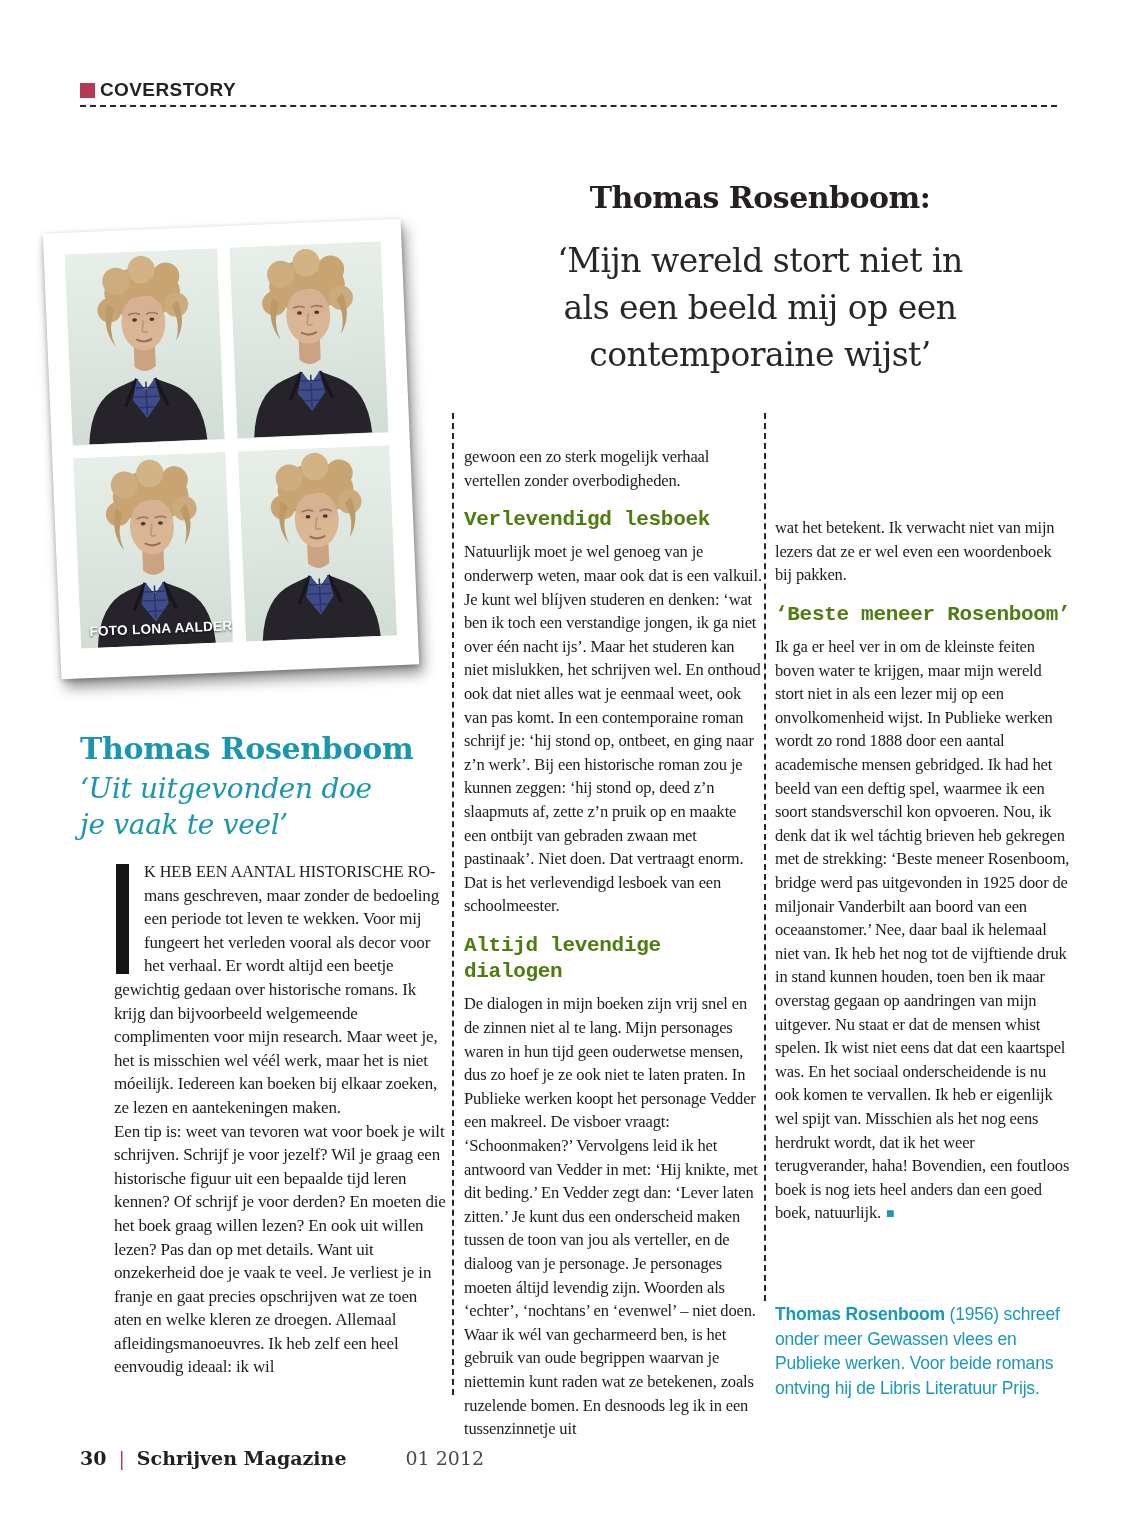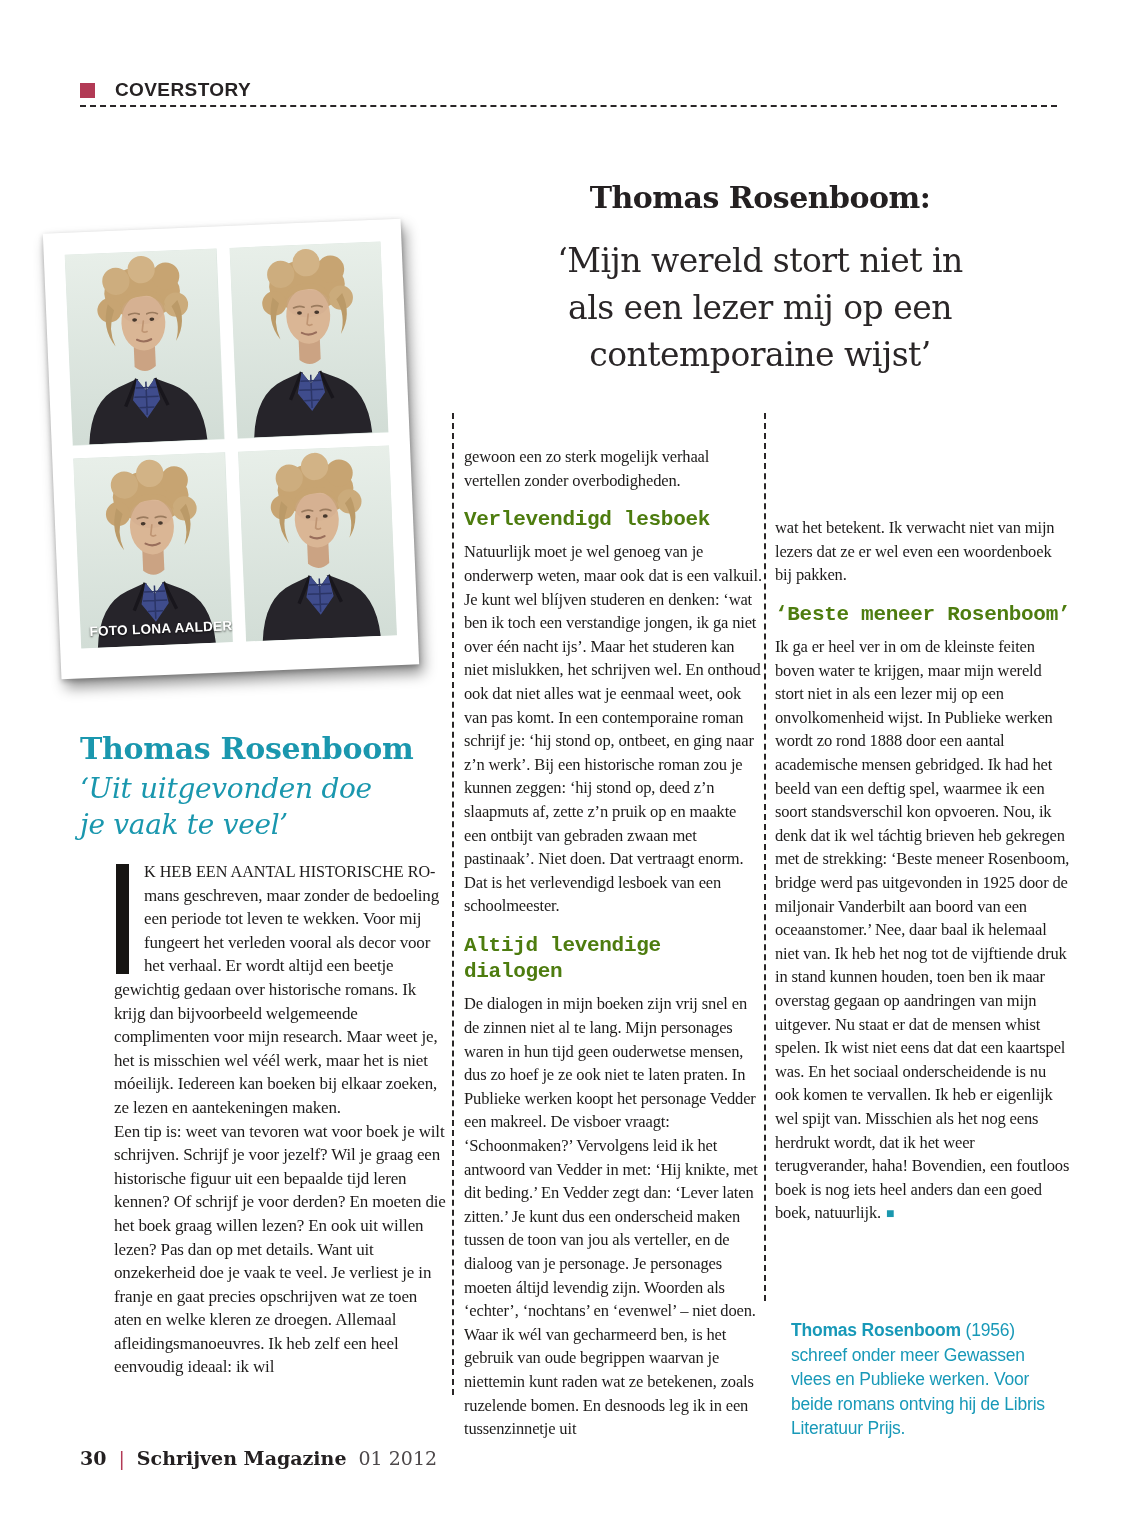--- a/index.html
+++ b/index.html
@@ -1,20 +1,20 @@
 <!DOCTYPE html>
 <html><head>
 <meta charset="utf-8">
 <style>
   html,body{margin:0;padding:0;background:#e9e9e9;}
   .page{position:relative;width:1137px;height:1514px;background:#ffffff;margin:0 auto;
         font-family:"DejaVu Serif",serif;overflow:hidden;}
 
   
-  .kicker{position:absolute;left:80px;top:79px;display:flex;align-items:center;gap:20px;
+  .kicker{position:absolute;left:80px;top:79px;display:flex;align-items:center;gap:5px;
           font-family:"Liberation Sans",sans-serif;font-weight:bold;font-size:19px;
           color:#262223;letter-spacing:.4px;}
   .kicker-square{width:15px;height:15px;background:#b23a55;display:inline-block;}
   .rule-dashed{position:absolute;left:80px;top:105px;width:977px;border-top:2px dashed #2a2627;}
 
   
   .title{position:absolute;left:452px;top:178px;width:616px;text-align:center;color:#242021;}
   .title-name{font-size:30px;font-weight:bold;line-height:1.3;letter-spacing:-.5px;}
   .title-quote{font-size:33px;line-height:1.42;letter-spacing:-.5px;color:#2a2627;margin-top:21px;}
 
@@ -51,28 +51,28 @@
 
   
   .vsep{position:absolute;width:0;border-left:2px dashed #2a2627;}
   .vsep1{left:452px;top:413px;height:982px;}
   .vsep2{left:764px;top:413px;height:888px;}
 
   
   .bio{position:absolute;left:775px;top:1302px;width:302px;
        font-family:"Liberation Sans",sans-serif;font-size:17.5px;line-height:24.5px;
        color:#1899b8;letter-spacing:-.2px;}
-  .bio p{margin:16px;}
+  .bio p{margin:0;}
 
   
   .footer{position:absolute;left:80px;top:1447px;display:flex;align-items:baseline;gap:12px;
           font-size:19px;color:#242021;}
   .footer-num,.footer-mag{font-weight:bold;}
   .footer-sep{color:#b23a55;font-weight:normal;}
-  .footer-issue{color:#4d484a;}
+  .footer-issue{color:#4d484a;margin-left:47px;}
 </style>
 </head>
 <body>
 
 <svg width="0" height="0" style="position:absolute" aria-hidden="true">
   <defs>
     <linearGradient id="pbg" x1="0" y1="0" x2="0" y2="1">
       <stop offset="0" stop-color="#e8efe9"></stop>
         <stop offset="1" stop-color="#d2ddd6"></stop>
     </linearGradient>
@@ -115,21 +115,21 @@
   <div class="kicker">
     <span class="kicker-square"></span>
     <span>COVERSTORY</span>
   </div>
   <div class="rule-dashed"></div>
 
   <div class="title">
     <div class="title-name">Thomas Rosenboom:</div>
     <div class="title-quote">
         <div>‘Mijn wereld stort niet in</div>
-        <div>als een lezer mij op een</div>
+        <div>als een beeld mij op een</div>
         <div>contemporaine wijst’</div>
       </div>
   </div>
 
   <div class="photo-card">
     <div class="photo-grid">
       <div class="photo-cell">
           <svg>
             <use href="#portrait"></use>
           </svg>

